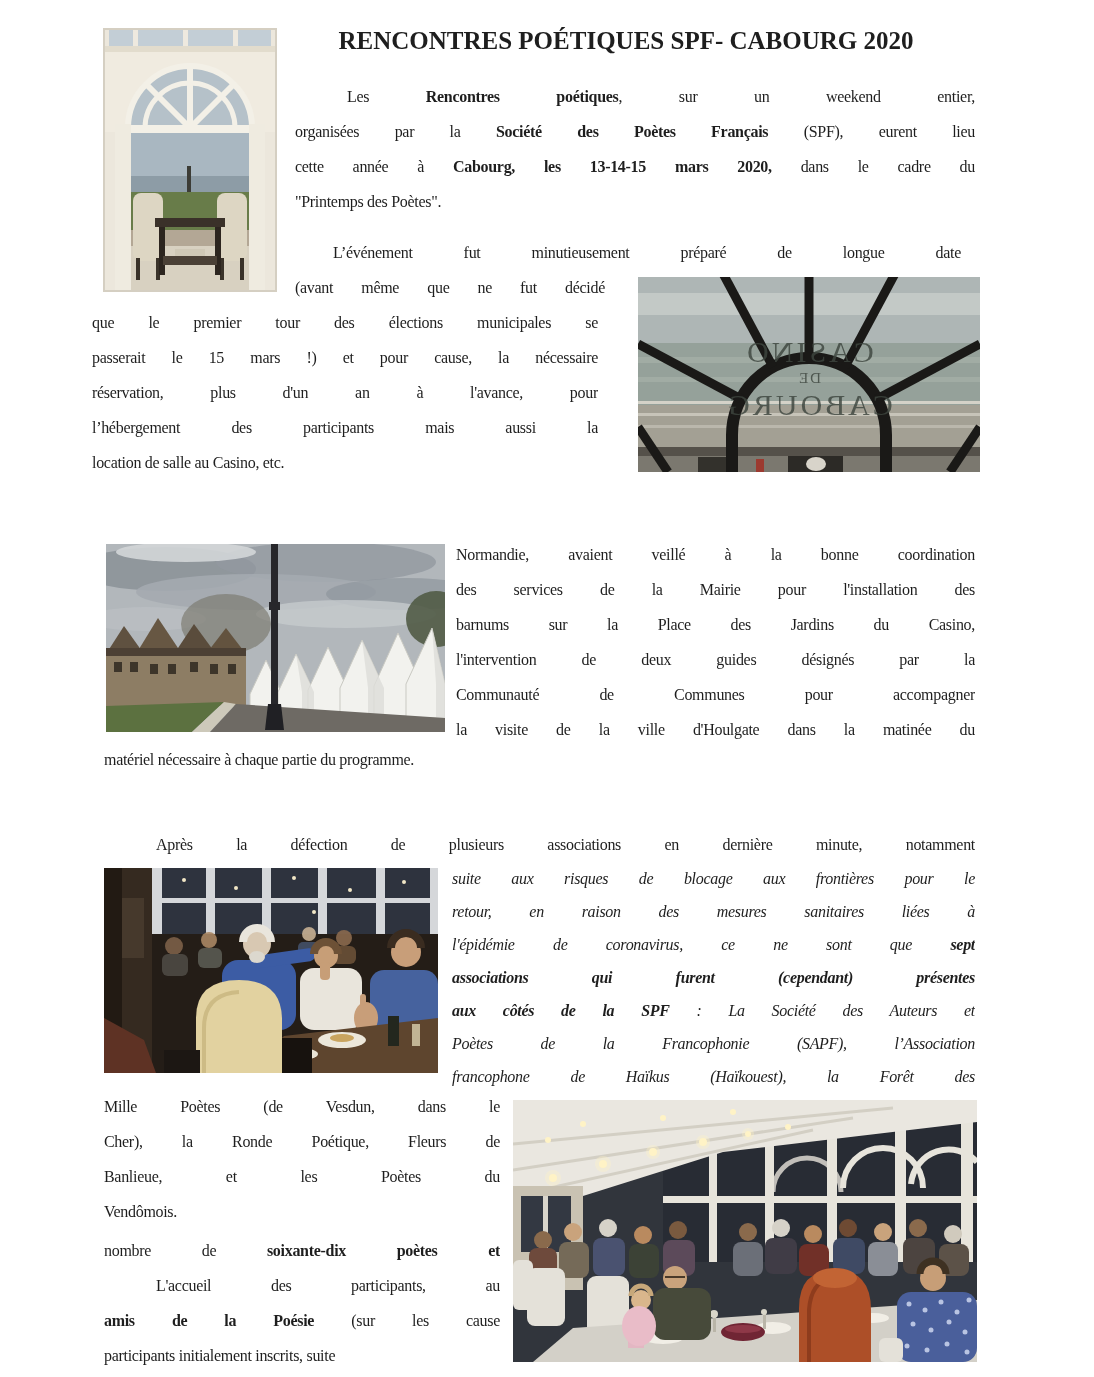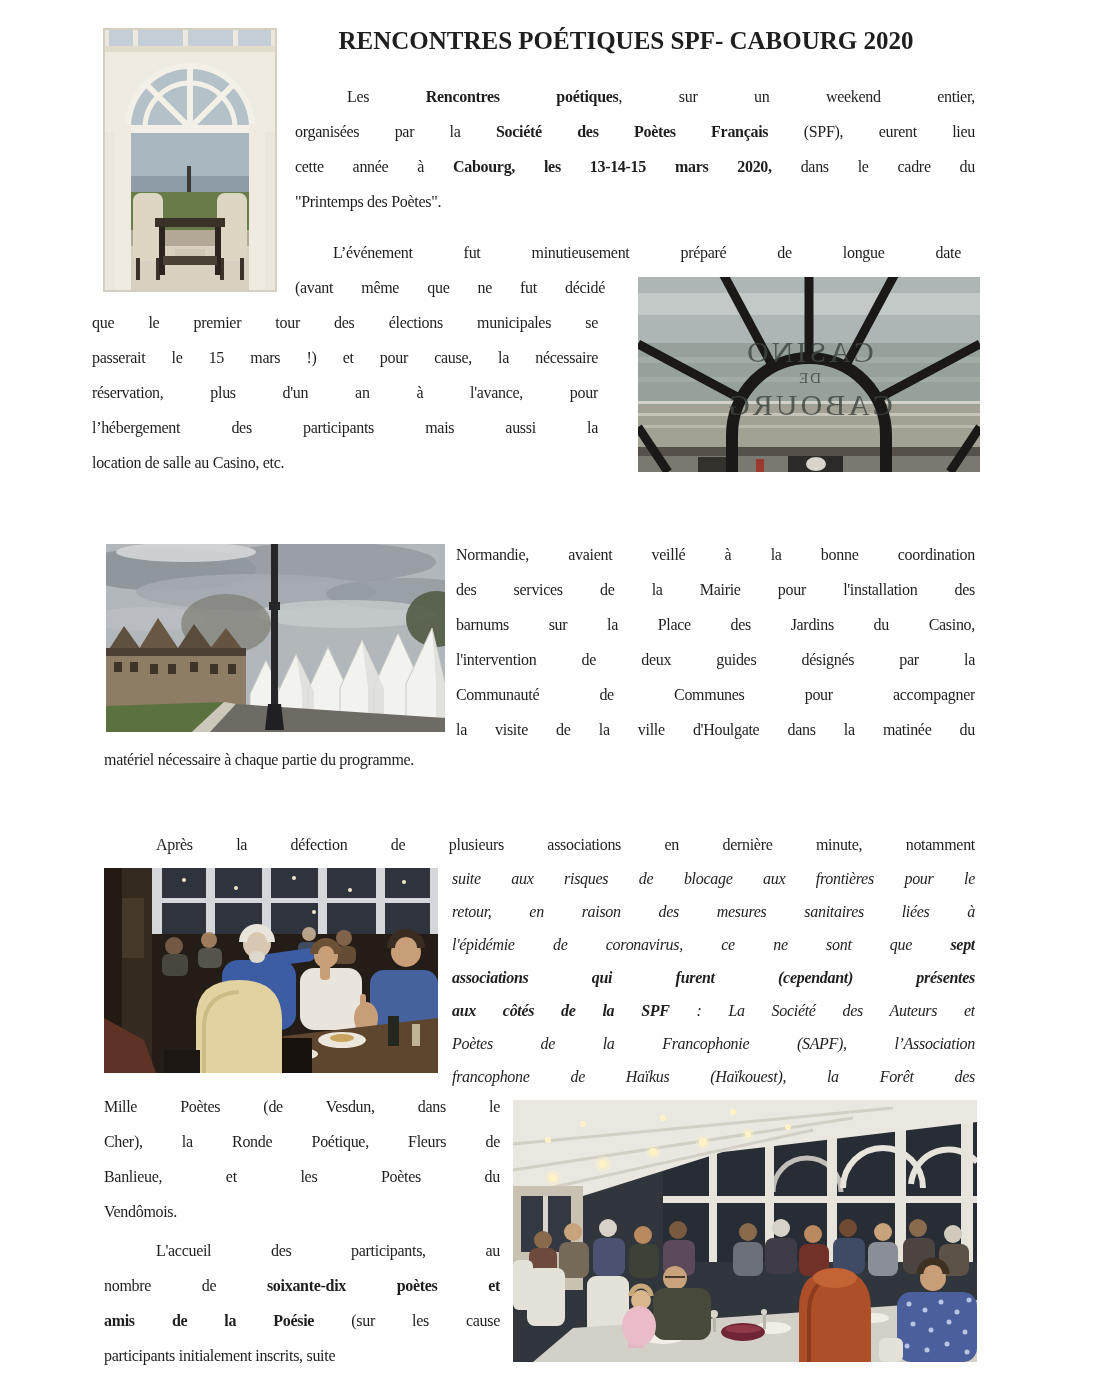--- a/index.html
+++ b/index.html
@@ -412,19 +412,19 @@
   </div>
 
   <div class="region" style="left:104px; top:1089px; width:396px;">
     <div class="line"><span>Mille Poètes (de Vesdun, dans le</span></div>
     <div class="line"><span>Cher), la Ronde Poétique, Fleurs de</span></div>
     <div class="line"><span>Banlieue, et les Poètes du</span></div>
     <div class="line last"><span>Vendômois.</span></div>
   </div>
 
   <div class="region" style="left:104px; top:1233px; width:396px;">
+    <div class="line"><span>nombre de </span><span class="b">soixante-dix poètes et</span></div>
     <div class="line ind"><span>L'accueil des participants, au</span></div>
-    <div class="line"><span>nombre de </span><span class="b">soixante-dix poètes et</span></div>
     <div class="line"><span class="b">amis de la Poésie</span><span> (sur les cause</span></div>
     <div class="line last"><span>participants initialement inscrits, suite</span></div>
   </div>
 
 </div>
 
 </body></html>

